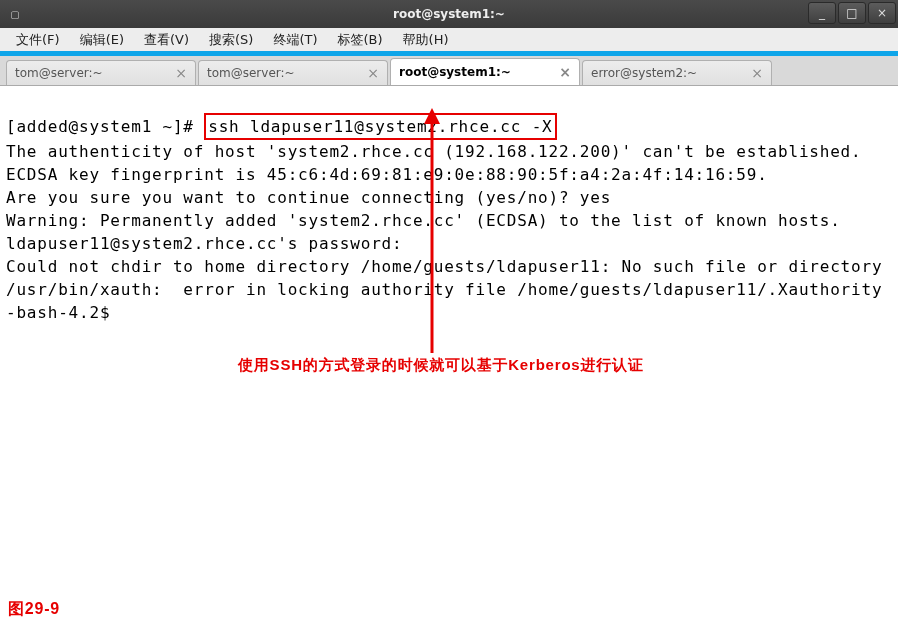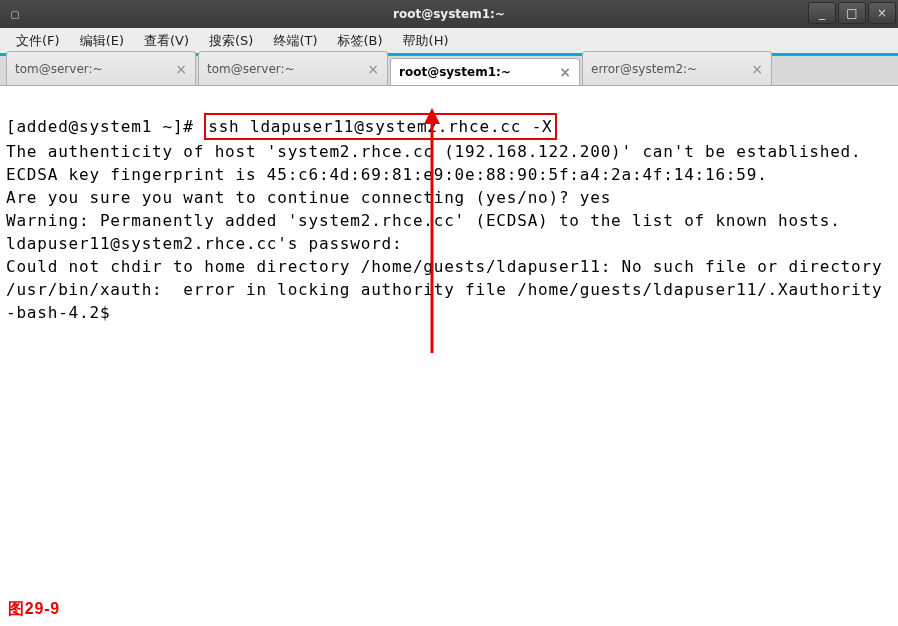--- a/index.html
+++ b/index.html
@@ -52,21 +52,21 @@
       border-radius: 3px;
       display: flex;
       align-items: center;
       justify-content: center;
       color: #ddd;
       font-size: 12px;
       cursor: pointer;
     }
     .menubar {
       background: #ededed;
-      border-bottom: 3px solid #0ea5e9;
+      border-bottom: 5px solid #0ea5e9;
       height: 28px;
       display: flex;
       align-items: center;
       padding: 0 6px;
       font-size: 13px;
       color: #222;
     }
     .menu-item {
       padding: 4px 10px;
       cursor: pointer;
@@ -74,21 +74,21 @@
     .tabbar {
       background: #d9d9d9;
       height: 30px;
       display: flex;
       align-items: flex-end;
       padding: 0 6px;
       border-bottom: 1px solid #aaa;
       gap: 0;
     }
     .tab {
-      height: 34px;
+      height: 25px;
       min-width: 190px;
       background: linear-gradient(to bottom, #ececec, #e0e0e0);
       border: 1px solid #b0b0b0;
       border-bottom: none;
       border-radius: 4px 4px 0 0;
       display: flex;
       align-items: center;
       padding: 0 8px;
       font-size: 12px;
       color: #555;
@@ -208,14 +208,15 @@
 
 <div class="terminal">
 <span class="prompt-line"><span>[added@system1 ~]# </span><span class="highlight-box">ssh ldapuser11@system2.rhce.cc -X</span></span>
 <span class="term-line">The authenticity of host 'system2.rhce.cc (192.168.122.200)' can't be established.</span><span class="term-line">ECDSA key fingerprint is 45:c6:4d:69:81:e9:0e:88:90:5f:a4:2a:4f:14:16:59.</span><span class="term-line">Are you sure you want to continue connecting (yes/no)? yes</span><span class="term-line">Warning: Permanently added 'system2.rhce.cc' (ECDSA) to the list of known hosts.</span><span class="term-line">ldapuser11@system2.rhce.cc's password:</span><span class="term-line">Could not chdir to home directory /home/guests/ldapuser11: No such file or directory</span><span class="term-line">/usr/bin/xauth:  error in locking authority file /home/guests/ldapuser11/.Xauthority</span><span class="term-line">-bash-4.2$</span>
 
   <svg class="arrow-svg" width="30" height="250">
     <line x1="8" y1="10" x2="8" y2="245" stroke="#e60000" stroke-width="3"></line>
     <polygon points="8,0 0,16 16,16" fill="#e60000"></polygon>
   </svg>
 
+  <div class="annotation">使用SSH的方式登录的时候就可以基于Kerberos进行认证</div>
   <div class="figure-label">图29-9</div>
 </div>
 
 </body></html>

